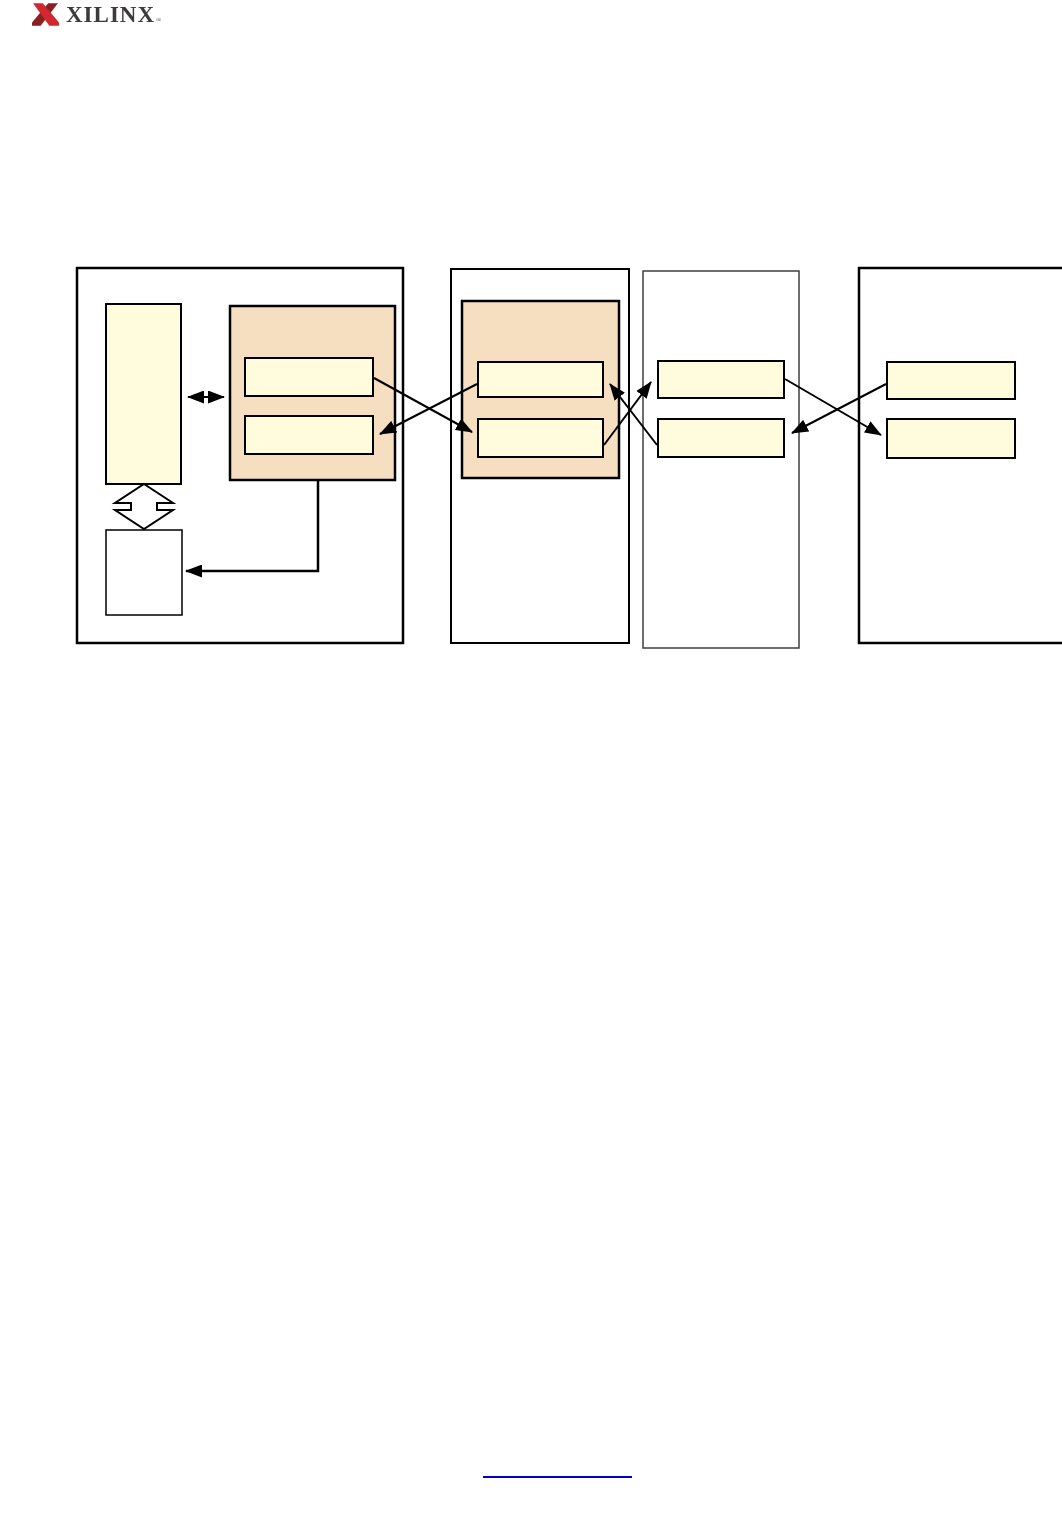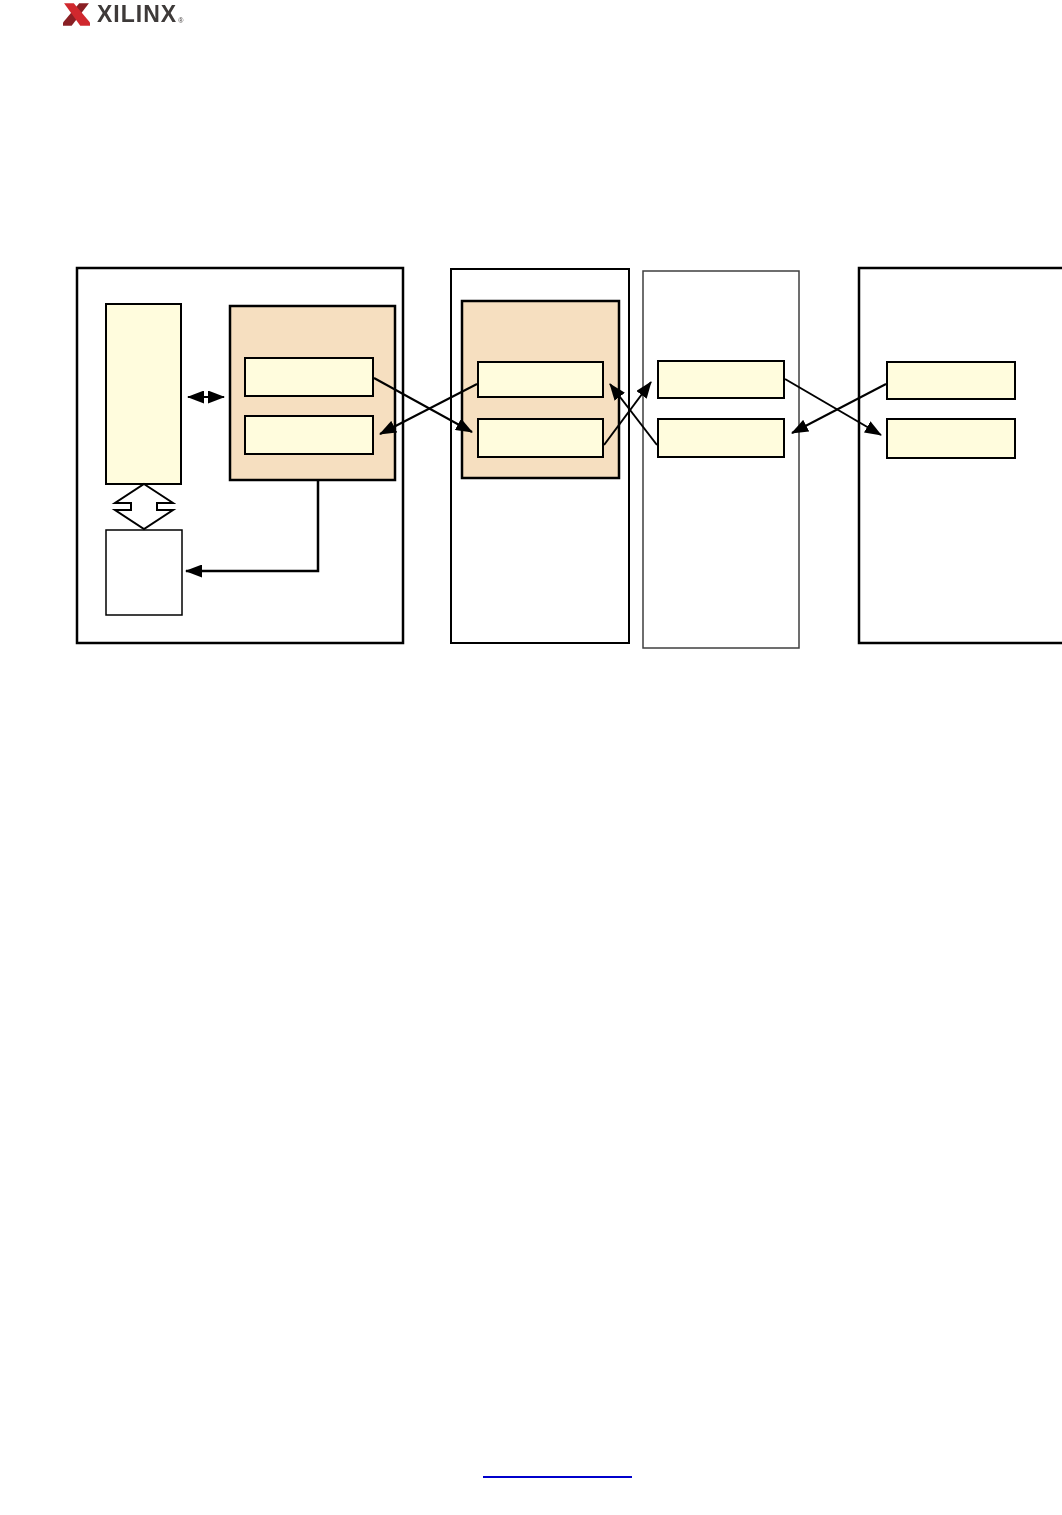--- a/index.html
+++ b/index.html
@@ -7,24 +7,25 @@
   .page {
     position: relative;
     width: 1062px;
     height: 1515px;
     background: #ffffff;
     overflow: hidden;
     font-family: "Liberation Sans", sans-serif;
   }
   .logo {
     position: absolute;
-    left: 63px;
+    left: 32px;
     top: 3px;
     display: flex;
     align-items: center;
+    font-family: Liberation Serif, serif;
   }
   .logo-x { display: block; margin-right: 7px; }
   .logo-word {
     font-size: 23px;
     font-weight: bold;
     color: #3e3a39;
     letter-spacing: 1px;
     line-height: 23px;
   }
   .logo-reg {

